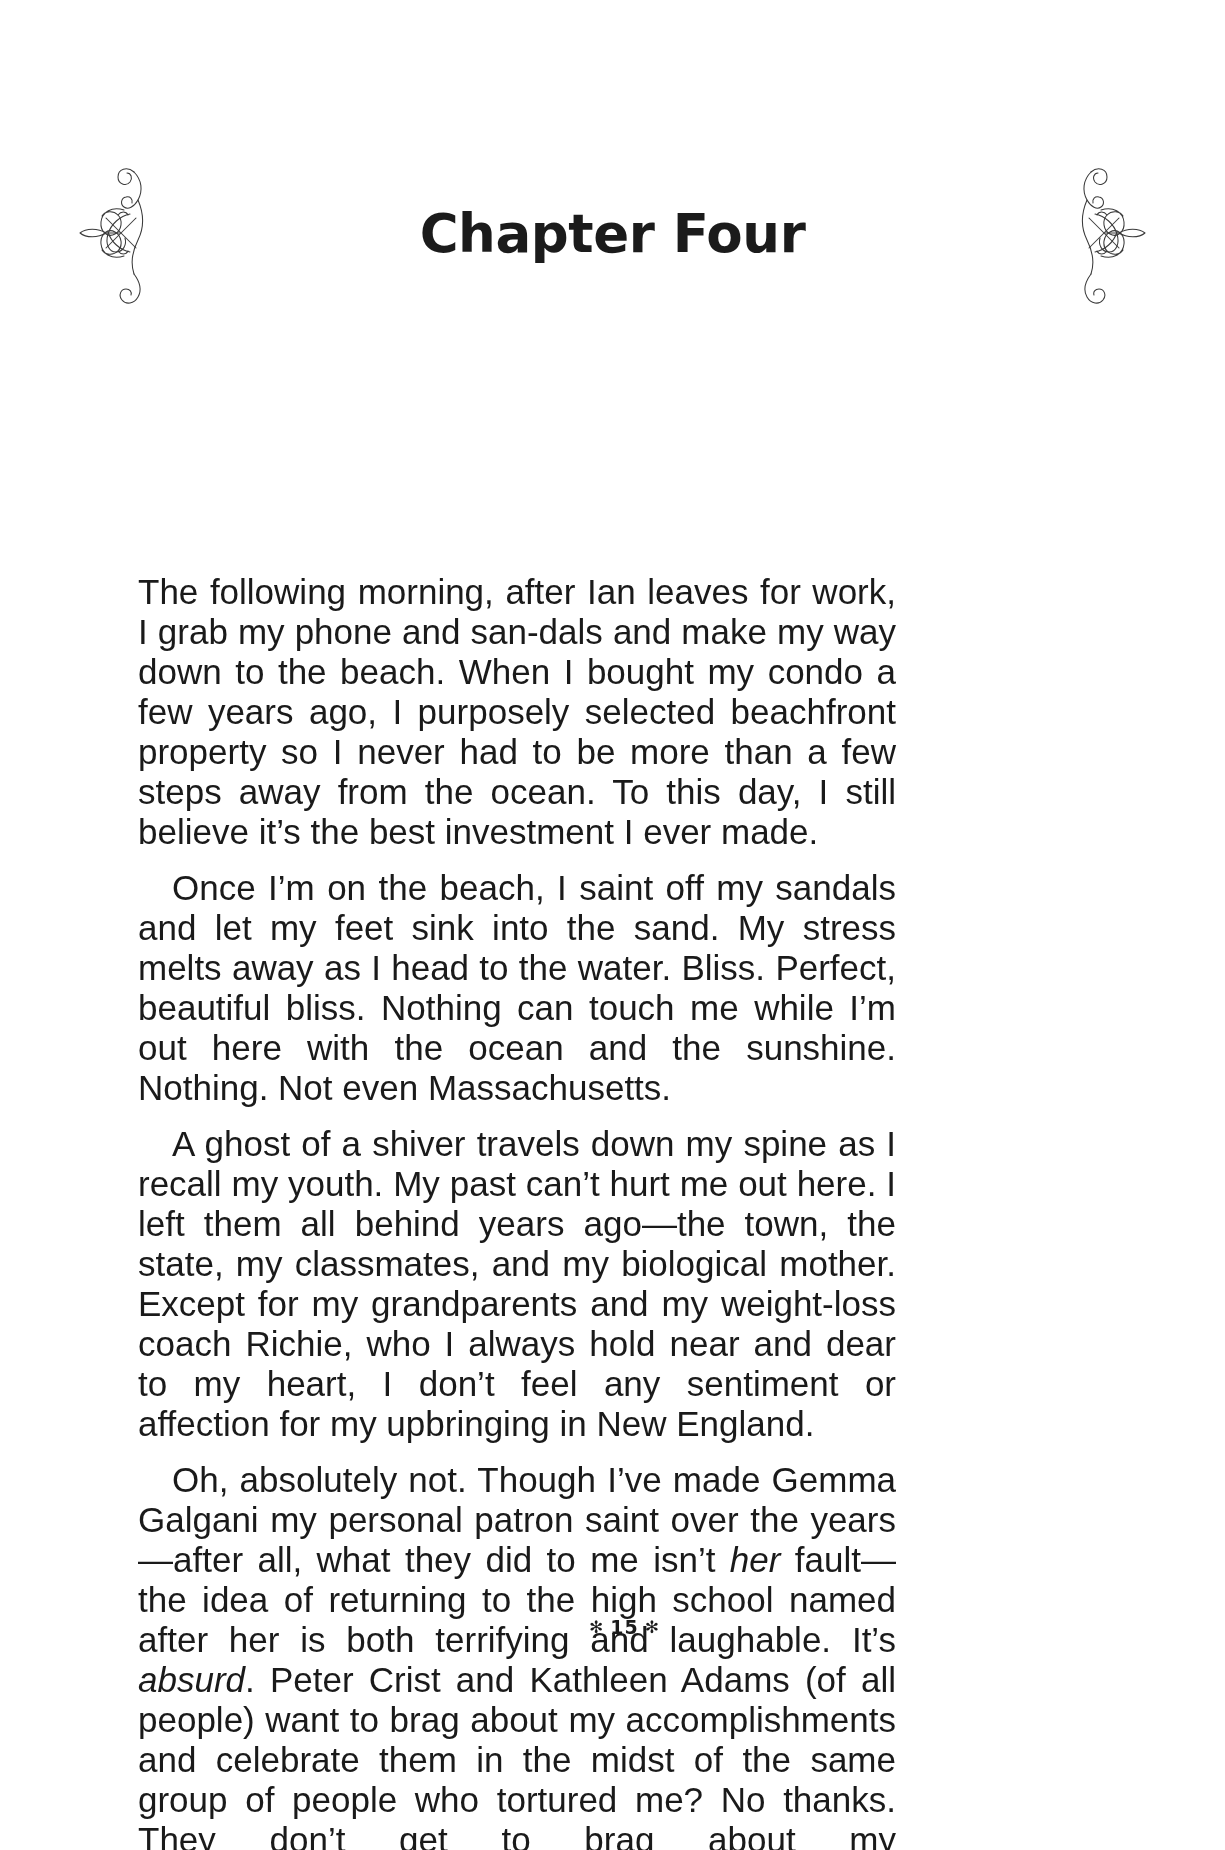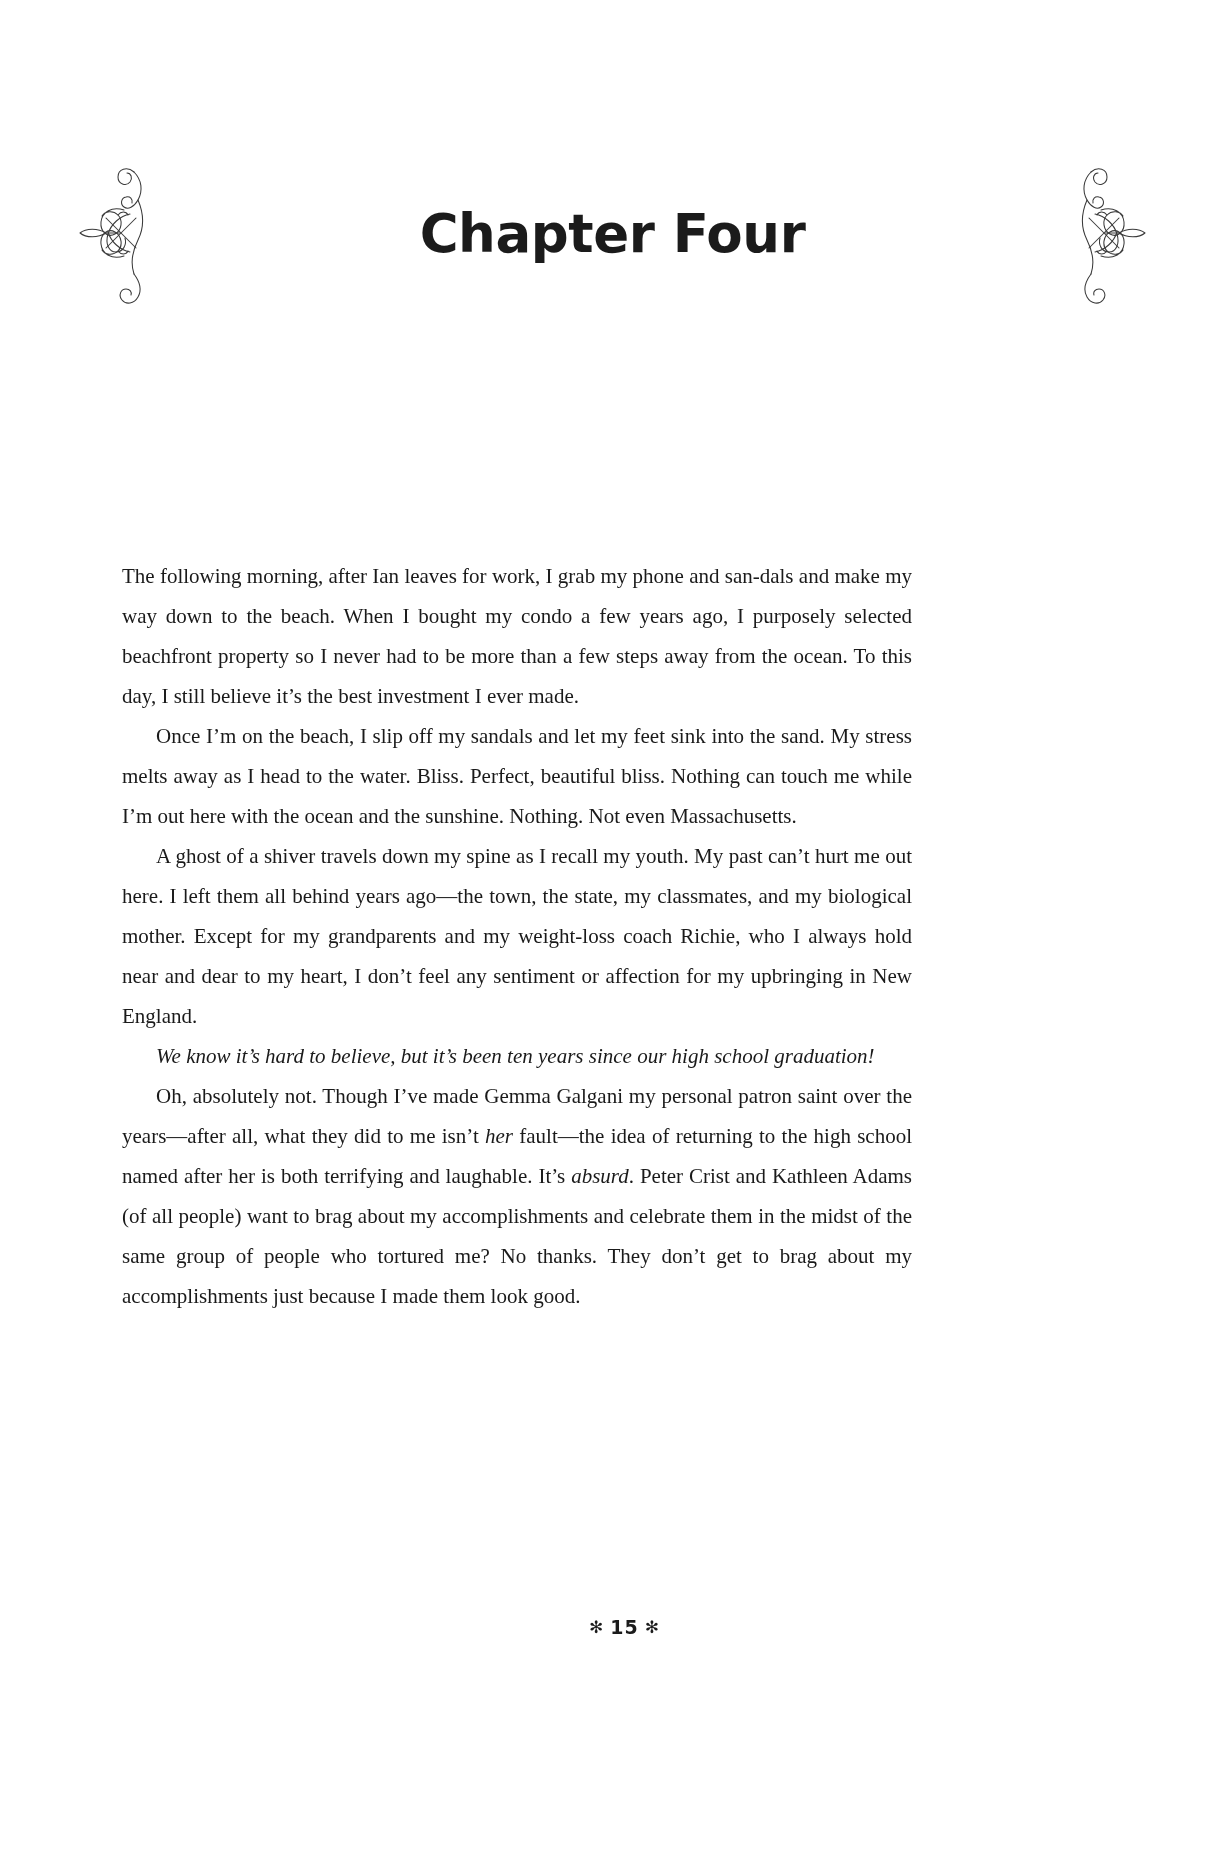--- a/index.html
+++ b/index.html
@@ -70,23 +70,23 @@
     font-family: "DejaVu Sans", "Liberation Sans", sans-serif;
     font-weight: bold;
     font-size: 30px;
     color: #1b1b1b;
     margin: 0 0 22px 0;
     line-height: 1.1;
     letter-spacing: -0.2px;
   }
 
   p.body {
-    margin: 0;
-    font-family: Liberation Serif, serif;
-    font-size: 21px;
+    margin: 16px;
+    font-family: Liberation Sans, sans-serif;
+    font-size: 35px;
     line-height: 40px;
     text-align: justify;
     text-justify: inter-word;
     color: #1a1a1a;
     hyphens: manual;
   }
   p.body.indent { text-indent: 34px; }
   p.body.italic {
     font-style: italic;
     text-indent: 34px;
@@ -166,23 +166,22 @@
         <path d="M46 93 C49 97, 54 97, 56 93"></path>
       </svg>
     </span>
 
   </div>
 
   <div class="content">
 
 
     <p class="body">The following morning, after Ian leaves for work, I grab my phone and san-dals and make my way down to the beach. When I bought my condo a few years ago, I purposely selected beachfront property so I never had to be more than a few steps away from the ocean. To this day, I still believe it’s the best investment I ever made.</p>
-    <p class="body indent">Once I’m on the beach, I slip off my sandals and let my feet sink into the sand. My stress melts away as I head to the water. Bliss. Perfect, beautiful bliss. Nothing can touch me while I’m out here with the ocean and the sunshine. Nothing. Not even Massachusetts.</p>
+    <p class="body indent">Once I’m on the beach, I saint off my sandals and let my feet sink into the sand. My stress melts away as I head to the water. Bliss. Perfect, beautiful bliss. Nothing can touch me while I’m out here with the ocean and the sunshine. Nothing. Not even Massachusetts.</p>
     <p class="body indent">A ghost of a shiver travels down my spine as I recall my youth. My past can’t hurt me out here. I left them all behind years ago—the town, the state, my classmates, and my biological mother. Except for my grandparents and my weight-loss coach Richie, who I always hold near and dear to my heart, I don’t feel any sentiment or affection for my upbringing in New England.</p>
-    <p class="body italic">We know it’s hard to believe, but it’s been ten years since our high school graduation!</p>
     <p class="body indent"><span>Oh, absolutely not. Though I’ve made Gemma Galgani my personal patron saint over the years—after all, what they did to me isn’t </span><em>her</em><span> fault—the idea of returning to the high school named after her is both terrifying and laughable. It’s </span><em>absurd</em><span>. Peter Crist and Kathleen Adams (of all people) want to brag about my accomplishments and celebrate them in the midst of the same group of people who tortured me? No thanks. They don’t get to brag about my accomplishments just because I made them look good.</span></p>
 
   </div>
 
   <div class="page-footer">
     <span class="deco">✻</span><span class="folio">15</span><span class="deco">✻</span>
   </div>
 
 </div>
 

